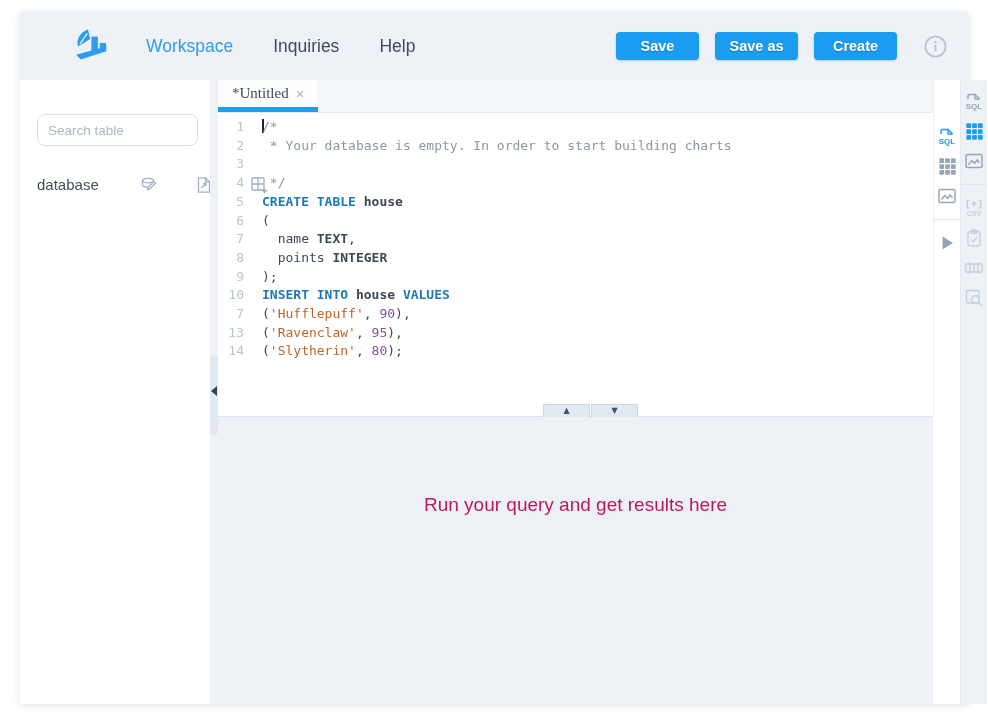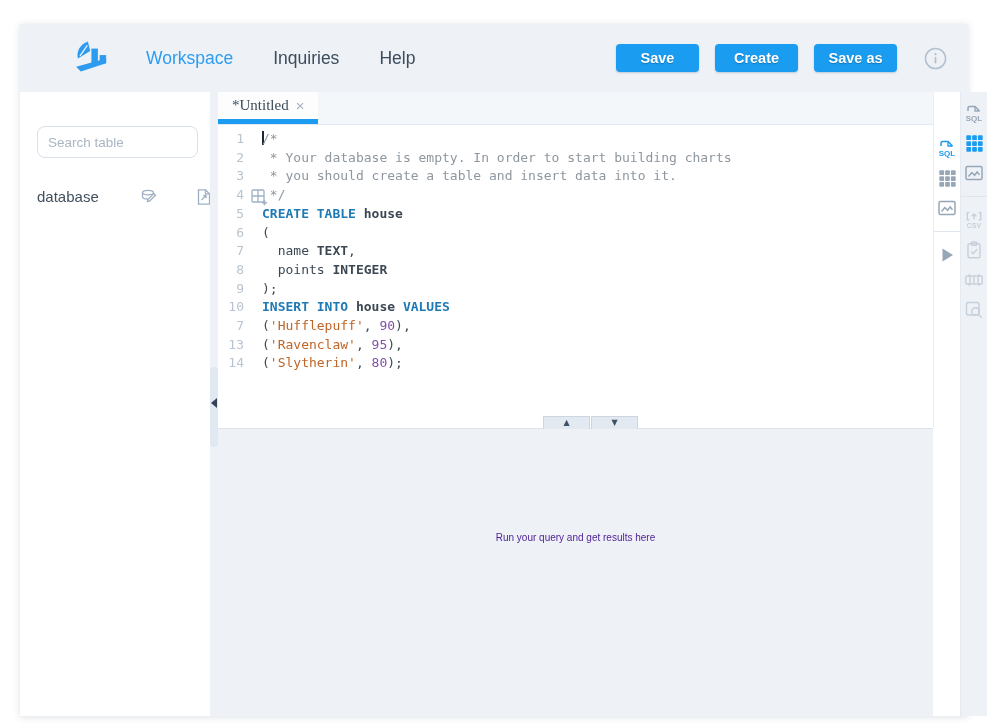--- a/index.html
+++ b/index.html
@@ -1,18 +1,18 @@
 <!DOCTYPE html>
 <html><head>
 <meta charset="utf-8">
 <style>
   * { margin:0; padding:0; box-sizing:border-box; }
   html,body { width:988px; height:726px; background:#ffffff; font-family:"Liberation Sans", sans-serif; overflow:hidden; }
 
-  #app { position:absolute; left:20px; top:24px; width:948px; height:692px;
+  #app { position:absolute; left:20px; top:12px; width:948px; height:692px;
          box-shadow:0 1px 7px rgba(60,80,100,.18); background:#fff; }
 
   
   .header { height:68px; background:#eef2f7; display:flex; align-items:center; }
   .logo { margin-left:52px; width:40px; height:36px; flex:0 0 auto; }
   .nav { display:flex; align-items:center; margin-left:34px; }
   .nav-item { font-size:17.5px; color:#3d4c5c; margin-right:40px; cursor:pointer; }
   .nav-item.active { color:#2e9cf0; }
   .hbtns { margin-left:auto; display:flex; align-items:center; gap:16px; }
   .hbtn { min-width:83px; height:28px; background:#1a9cf0; border:none; border-radius:4px;
@@ -57,21 +57,21 @@
   .str { color:#bf6527; }
   .num { color:#8250a8; }
 
   .hsplit { height:13px; flex:0 0 auto; background:#fff; border-bottom:1px solid #dbe3ec;
             display:flex; justify-content:center; gap:1px; padding-left:30px; }
   .split-btn { width:47px; height:13px; background:#e3e9f0; border:1px solid #ccd5e0; border-bottom:none;
                font-size:8px; line-height:11px; color:#3c5066; text-align:center; cursor:pointer;
                font-family:"DejaVu Sans",sans-serif; }
 
   .results { flex:1; background:#eef2f7; display:flex; justify-content:center; }
-  .results-msg { margin-top:103px; font-size:10px; color:#4c1d95; }
+  .results-msg { margin-top:77px; font-size:19px; color:#be185d; }
 
   
   .railcol { width:35px; flex:0 0 auto; display:flex; flex-direction:row; }
   .rail { display:flex; flex-direction:column; align-items:center; }
   .rail-top { height:336px; background:#fff; border-left:1px solid #e8eef4; padding-top:44px; }
   .rail-bottom { flex:1; background:#eef2f7; border-left:1px solid #e3eaf1; padding-top:9px; }
   .rail-item { width:24px; height:24px; margin-bottom:6px; display:flex; align-items:center; justify-content:center;
                color:#97a6b6; cursor:pointer; }
   .rail-item.active { color:#1c9cf0; }
   .rail-item.disabled { color:#c6d0da; cursor:default; }
@@ -90,22 +90,22 @@
       <rect x="23.5" y="12.5" width="5.5" height="7" fill="#2d9bf0"></rect>
       <path d="M3.5 22.5 L29 15.5 V19.5 L7.5 26.5 Z" fill="#2d9bf0"></path>
     </svg>
     <nav class="nav" id="nav-container">
         <span class="nav-item active">Workspace</span>
         <span class="nav-item">Inquiries</span>
         <span class="nav-item">Help</span>
       </nav>
     <div class="hbtns" id="hbtn-container">
         <button class="hbtn">Save</button>
+        <button class="hbtn">Save as</button>
         <button class="hbtn">Create</button>
-        <button class="hbtn">Save as</button>
       </div>
     <svg class="info" viewBox="0 0 24 24">
       <circle cx="12" cy="12" r="10.5" fill="none" stroke="currentColor" stroke-width="1.6"></circle>
       <circle cx="12" cy="7.5" r="1.2" fill="currentColor"></circle>
       <rect x="11.1" y="10.2" width="1.8" height="7" rx="0.9" fill="currentColor"></rect>
     </svg>
   </div>
 
   <div class="content">
 
@@ -146,21 +146,21 @@
       <div class="tabstrip">
         <div class="tab">
           <span class="tab-title">*Untitled</span>
           <span class="tab-close">×</span>
         </div>
       </div>
 
       <div class="editor" id="code-lines">
           <div class="code-line"><span class="gutter">1</span><span class="code-text"><span class="cursor"></span><span class="cm">/*</span></span></div>
           <div class="code-line"><span class="gutter">2</span><span class="code-text"><span class="cm"> * Your database is empty. In order to start building charts</span></span></div>
-          <div class="code-line"><span class="gutter">3</span><span class="code-text"><span class="cm"> * you should create a table and insert data into it.</span></span></div>
+          <div class="code-line"><span class="gutter">3</span></div>
           <div class="code-line"><span class="gutter">4</span><span class="code-text"><span class="cm"> */</span></span></div>
           <div class="code-line"><span class="gutter">5</span><span class="code-text"><span class="kw">CREATE TABLE</span><span class="pl"> </span><span class="id">house</span></span></div>
           <div class="code-line"><span class="gutter">6</span><span class="code-text"><span class="pl">(</span></span></div>
           <div class="code-line"><span class="gutter">7</span><span class="code-text"><span class="pl">  name </span><span class="id">TEXT</span><span class="pl">,</span></span></div>
           <div class="code-line"><span class="gutter">8</span><span class="code-text"><span class="pl">  points </span><span class="id">INTEGER</span></span></div>
           <div class="code-line"><span class="gutter">9</span><span class="code-text"><span class="pl">);</span></span></div>
           <div class="code-line"><span class="gutter">10</span><span class="code-text"><span class="kw">INSERT INTO</span><span class="pl"> </span><span class="id">house</span><span class="pl"> </span><span class="kw">VALUES</span></span></div>
           <div class="code-line"><span class="gutter">7</span><span class="code-text"><span class="pl">(</span><span class="str">'Hufflepuff'</span><span class="pl">, </span><span class="num">90</span><span class="pl">),</span></span></div>
           <div class="code-line"><span class="gutter">13</span><span class="code-text"><span class="pl">(</span><span class="str">'Ravenclaw'</span><span class="pl">, </span><span class="num">95</span><span class="pl">),</span></span></div>
           <div class="code-line"><span class="gutter">14</span><span class="code-text"><span class="pl">(</span><span class="str">'Slytherin'</span><span class="pl">, </span><span class="num">80</span><span class="pl">);</span></span></div>

